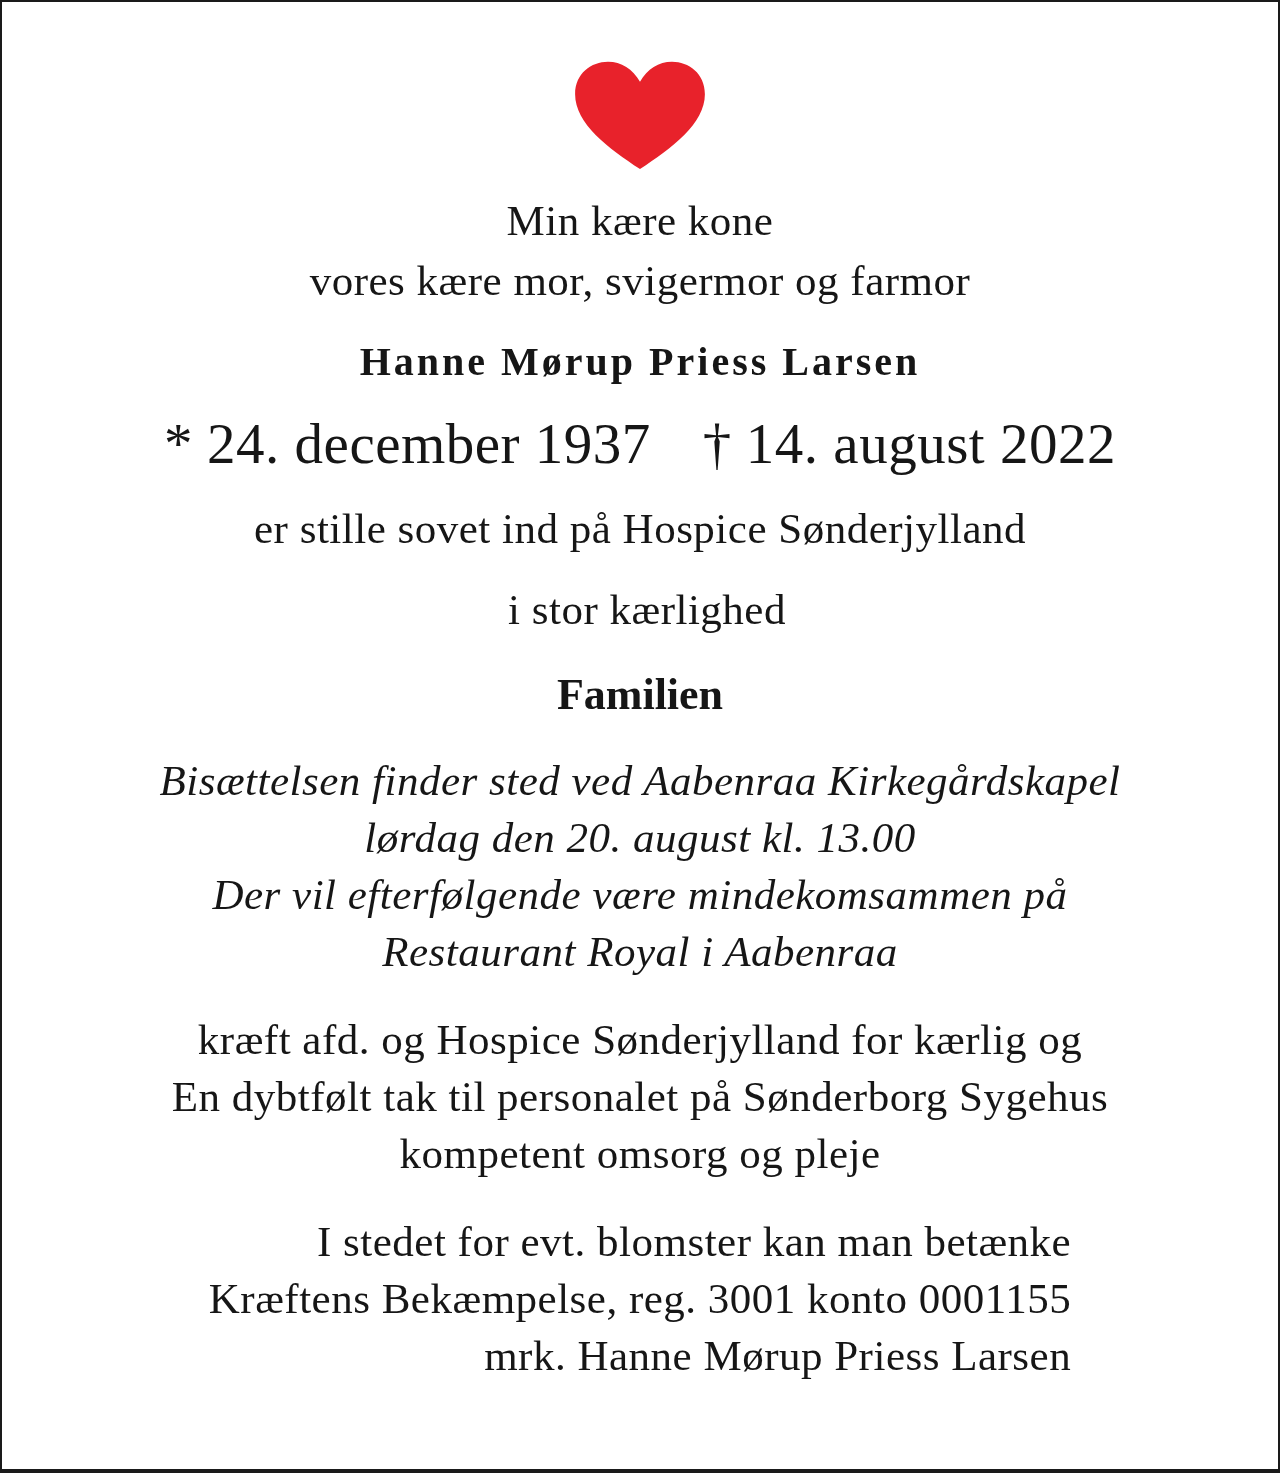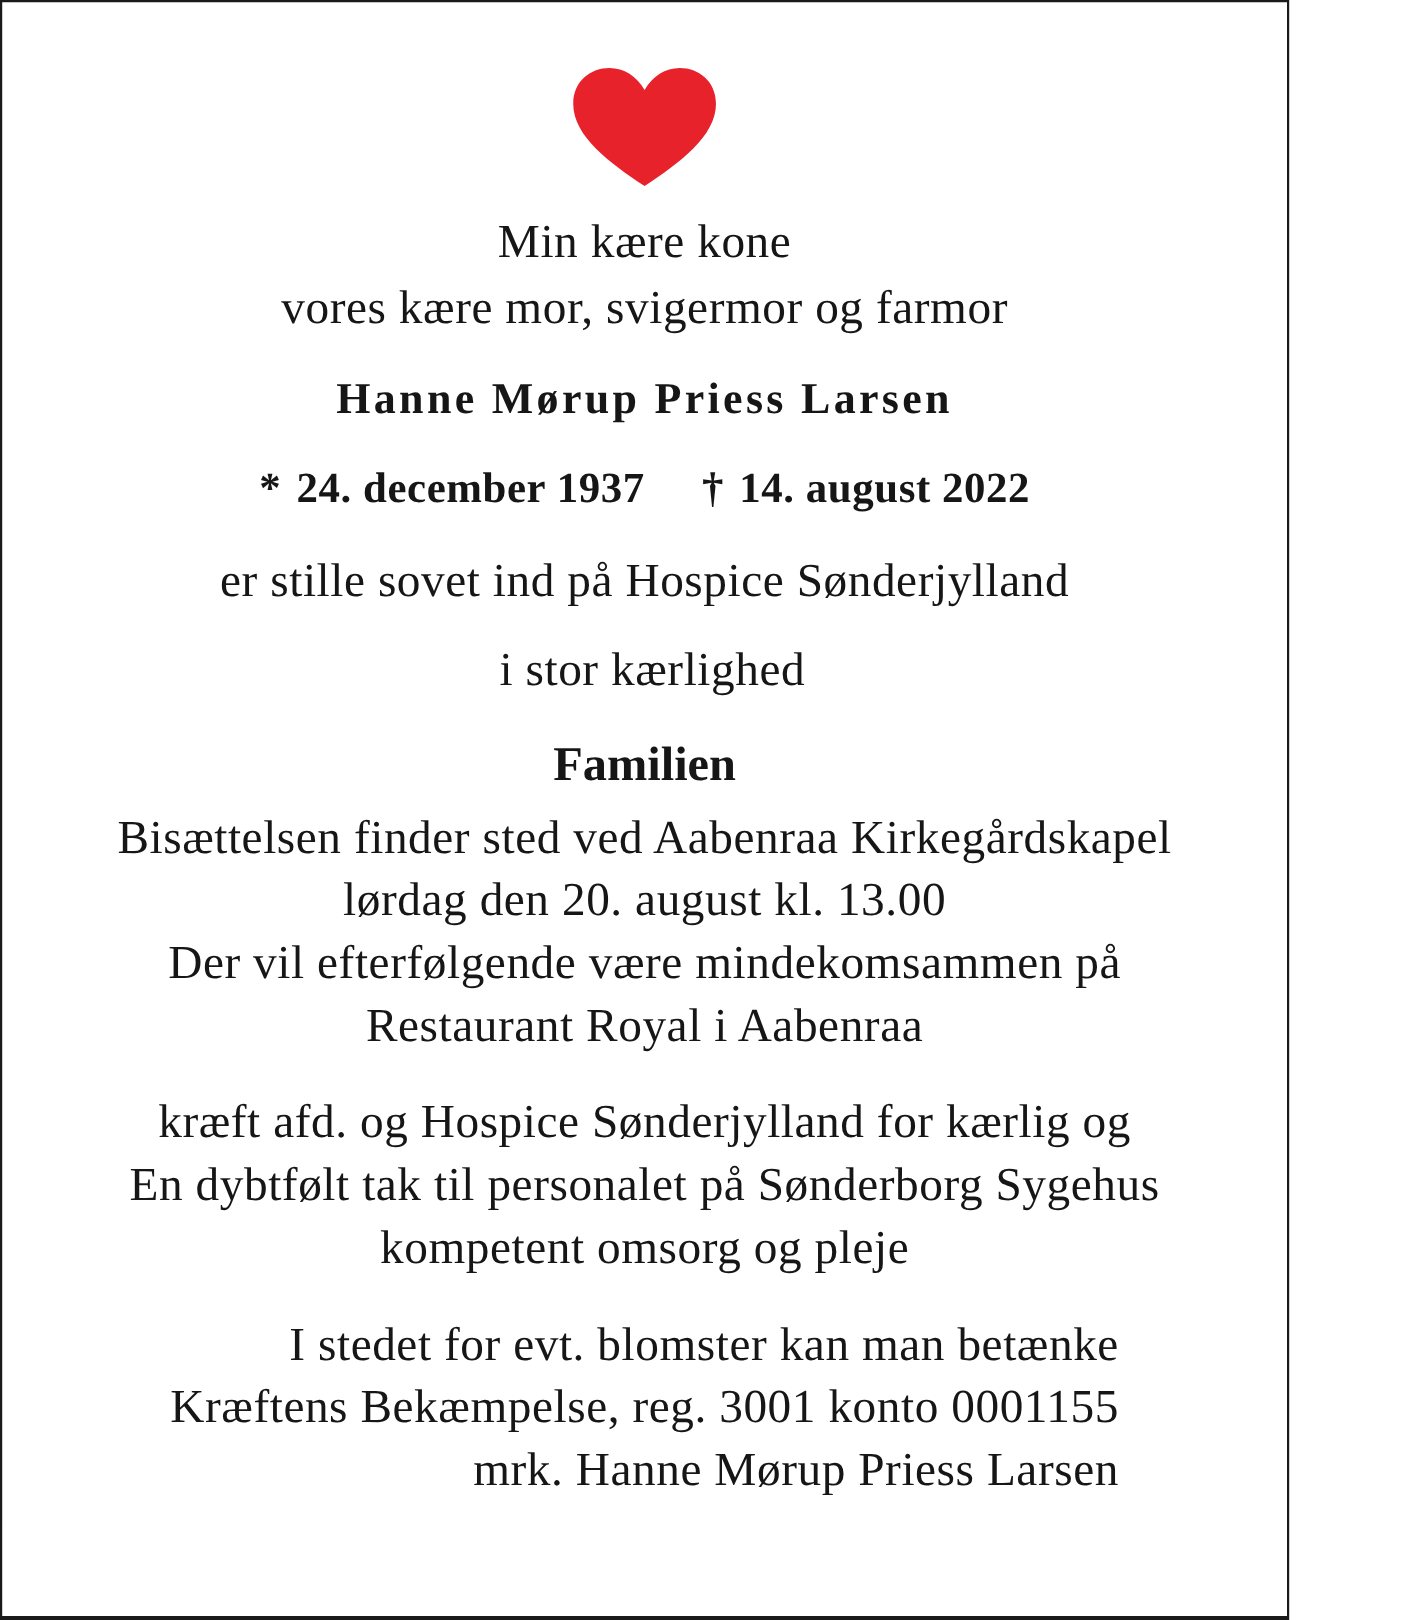--- a/index.html
+++ b/index.html
@@ -7,21 +7,21 @@
     --text-color: #161616;
     --border-color: #1a1a1a;
     --background: #ffffff;
   }
   * { margin: 0; padding: 0; box-sizing: border-box; }
   html, body {
     width: 1280px;
     background: var(--background);
   }
   .card {
-    width: 1172px;
+    width: 1280px;
     height: 1473px;
     background: var(--background);
     border: 2px solid var(--border-color);
     border-bottom-width: 4px;
     display: flex;
     flex-direction: column;
     align-items: center;
     text-align: center;
     font-family: "Liberation Serif", serif;
     color: var(--text-color);
@@ -42,24 +42,23 @@
   .deceased-name {
     margin-top: 14px;
     font-size: 40px;
     font-weight: bold;
     line-height: 74px;
     letter-spacing: 3px;
     white-space: nowrap;
   }
   .dates {
     margin-top: 16px;
-    font-size: 39px;
+    font-size: 57px;
     line-height: 58px;
     letter-spacing: 0.5px;
-    font-weight: bold;
   }
   .dates .gap { display: inline-block; width: 52px; }
   .dates .sym { display: inline-block; margin-right: 14px; }
   .single-line {
     font-size: 43px;
     line-height: 58px;
     letter-spacing: 0.5px;
     font-family: Liberation Serif, serif;
   }
   .passing  { margin-top: 27px; }
@@ -68,21 +67,21 @@
     margin-top: 27px;
     font-size: 44px;
     line-height: 58px;
     font-weight: bold;
   }
   .para {
     font-size: 43px;
     line-height: 57px;
     letter-spacing: 0.5px;
   }
-  .para.ceremony { margin-top: 9px; }
+  .para.ceremony { margin-top: 28px; font-style: italic; }
   .para.thanks   { margin-top: 31px; }
   .para.donation { margin-top: 31px; text-align: right; }
 </style>
 </head>
 <body>
 
 <div class="card">
 
   <svg class="heart" viewBox="0 0 36 30" preserveAspectRatio="none" aria-hidden="true">
     <path class="heart-path" d="M18 29 C 10.2 23.6 2 17.4 2 9.8 C 2 4.5 6 1.5 10.1 1.5 C 13.4 1.5 16.2 3.4 18 6.6 C 19.8 3.4 22.6 1.5 25.9 1.5 C 30 1.5 34 4.5 34 9.8 C 34 17.4 25.8 23.6 18 29 Z" fill="#e8222b"></path>

